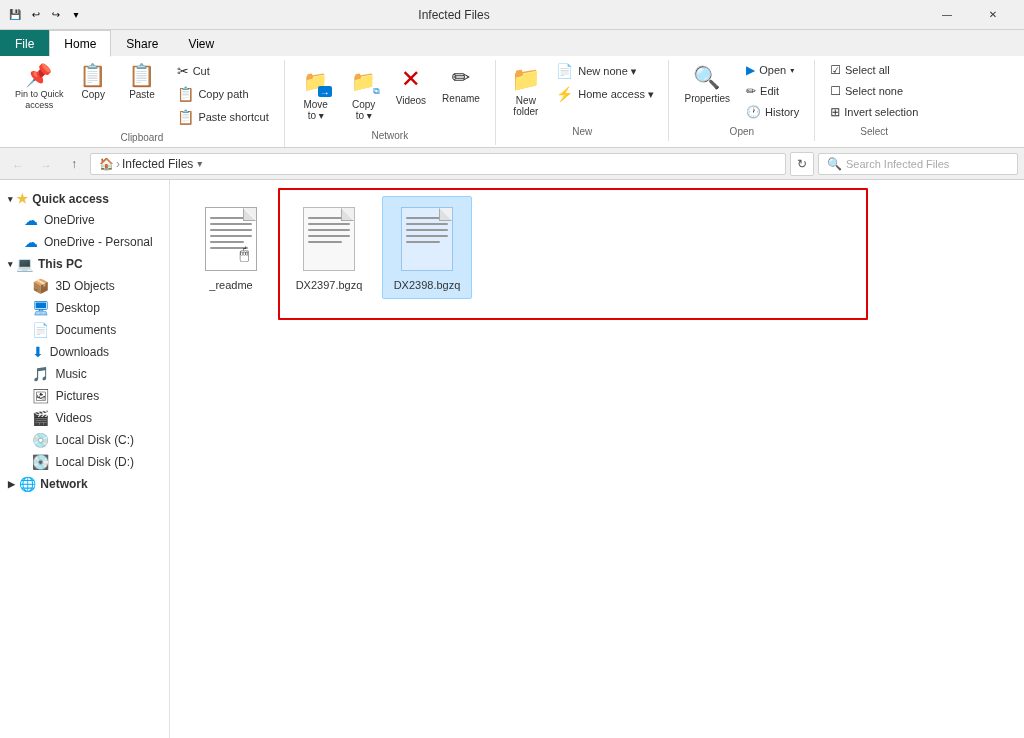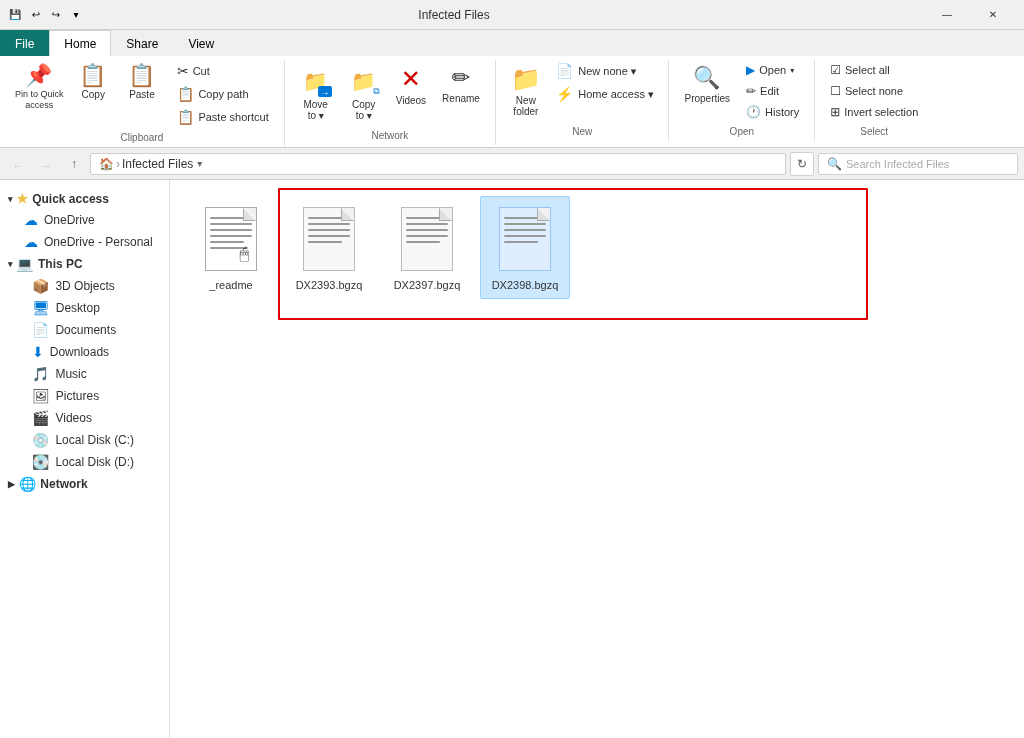--- a/index.html
+++ b/index.html
@@ -573,45 +573,33 @@
           <div class="doc-line"></div>
           <div class="doc-line"></div>
           <div class="doc-line"></div>
           <div class="doc-line"></div>
         </div>
         <div class="cursor-overlay">🖱</div>
       </div>
       <div class="file-name">_readme</div>
     </div>
 
+
+
+
     <div class="file-item">
       <div class="file-icon-container">
         <div class="doc-icon" style="border-color: #bbb; background: #f8f8f8;">
           <div class="doc-line"></div>
           <div class="doc-line"></div>
           <div class="doc-line"></div>
           <div class="doc-line"></div>
           <div class="doc-line"></div>
         </div>
       </div>
-      <div class="file-name">DX2393.bgzq</div>
-    </div>
-
-
-
-    <div class="file-item">
-      <div class="file-icon-container">
-        <div class="doc-icon" style="border-color: #bbb; background: #f8f8f8;">
-          <div class="doc-line"></div>
-          <div class="doc-line"></div>
-          <div class="doc-line"></div>
-          <div class="doc-line"></div>
-          <div class="doc-line"></div>
-        </div>
-      </div>
       <div class="file-name">DX2397.bgzq</div>
     </div>
 
     <div class="file-item selected">
       <div class="file-icon-container">
         <div class="doc-icon" style="border-color: #99c4f0; background: #deeeff;">
           <div class="doc-line"></div>
           <div class="doc-line"></div>
           <div class="doc-line"></div>
           <div class="doc-line"></div>

